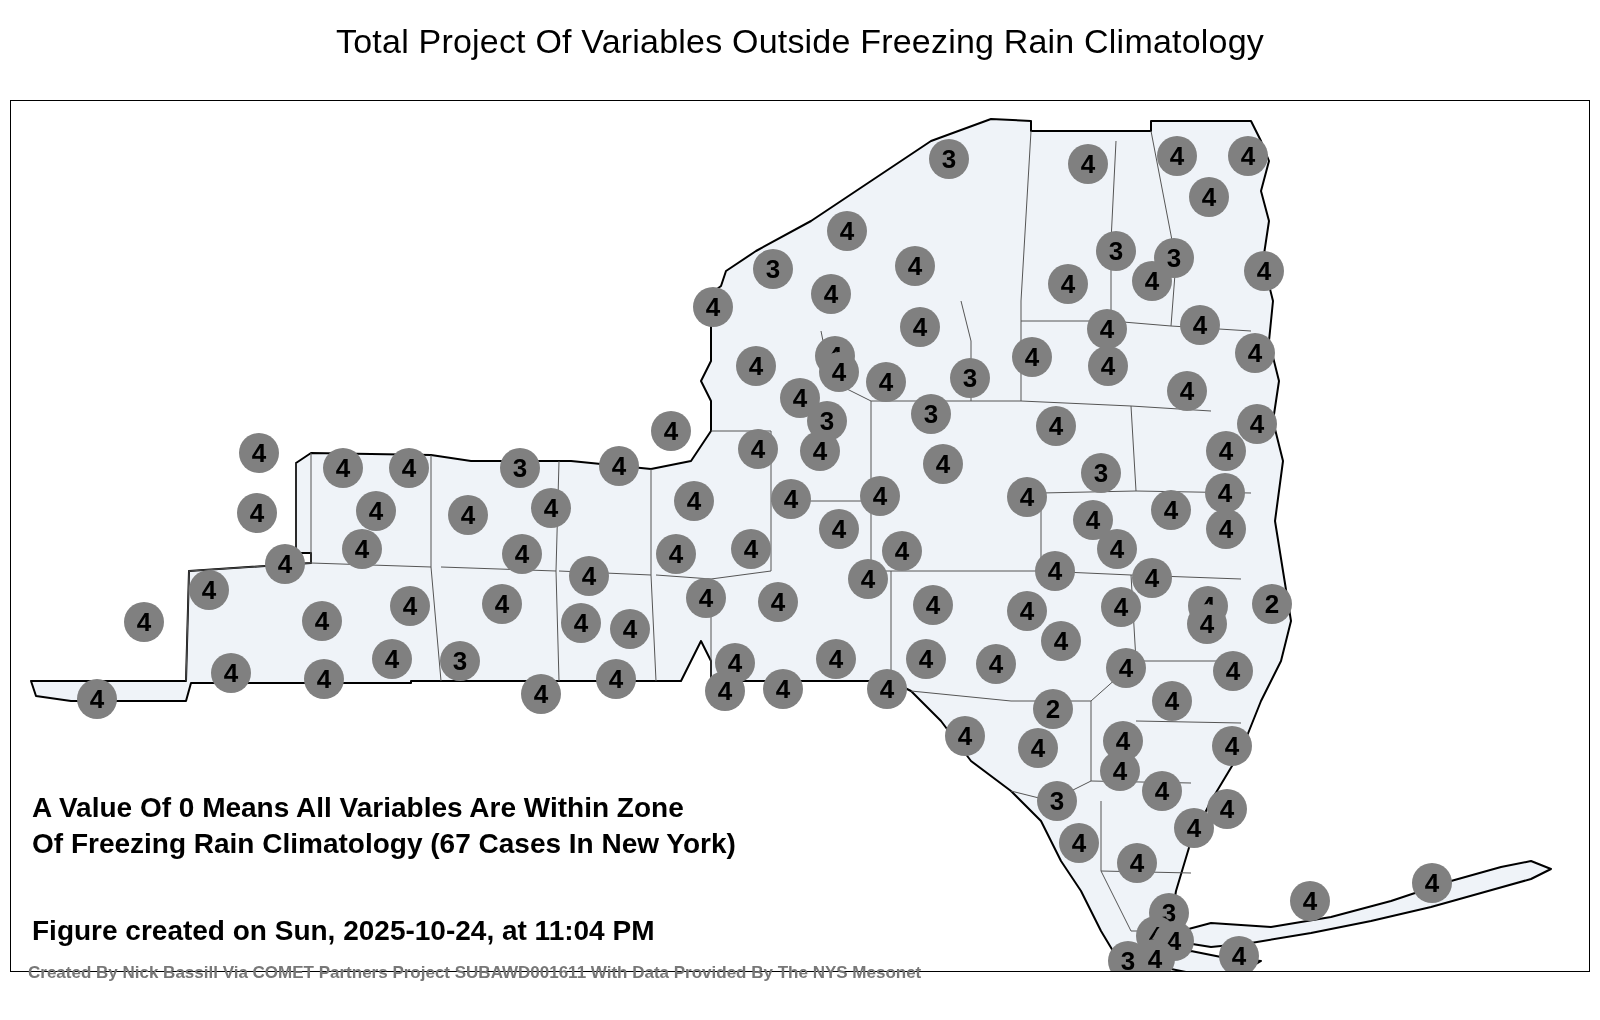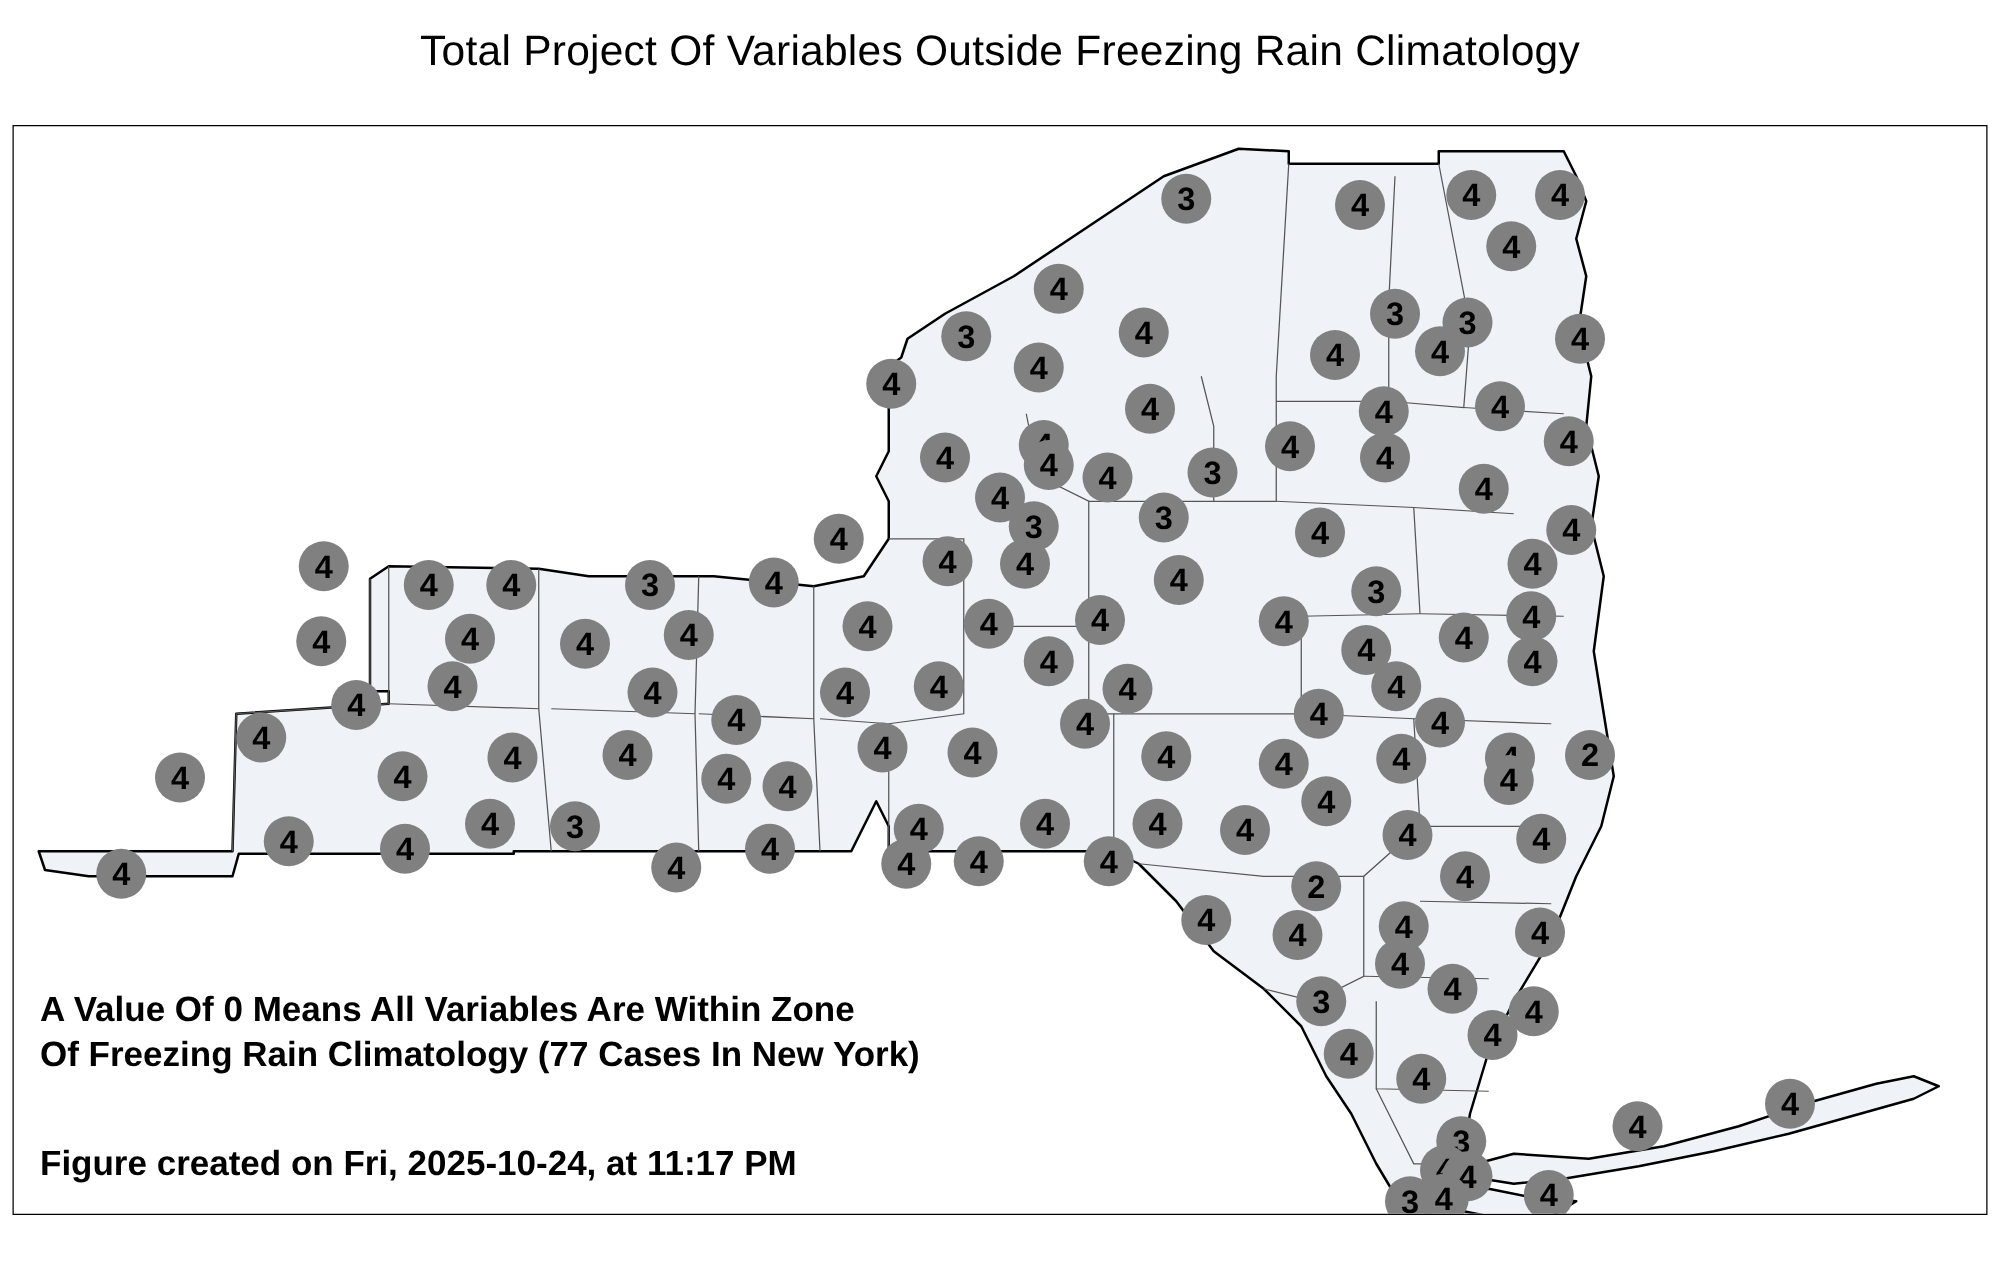--- a/index.html
+++ b/index.html
@@ -255,15 +255,16 @@
         <div class="station" style="left: 1163px; top: 840px; background: rgb(128, 128, 128);">4</div>
         <div class="station" style="left: 1299px; top: 800px; background: rgb(128, 128, 128);">4</div>
         <div class="station" style="left: 1421px; top: 782px; background: rgb(128, 128, 128);">4</div>
         <div class="station" style="left: 1117px; top: 860px; background: rgb(128, 128, 128);">3</div>
         <div class="station" style="left: 1144px; top: 858px; background: rgb(128, 128, 128);">4</div>
         <div class="station" style="left: 1228px; top: 855px; background: rgb(128, 128, 128);">4</div>
       </div>
   </div>
 
   <div id="annotation">A Value Of 0 Means All Variables Are Within Zone
-Of Freezing Rain Climatology (77 Cases In New York)</div>
-  <div id="created-line">Figure created on Fri, 2025-10-24, at 11:17 PM</div>
+Of Freezing Rain Climatology (67 Cases In New York)</div>
+  <div id="created-line">Figure created on Sun, 2025-10-24, at 11:04 PM</div>
+  <div id="credit">Created By Nick Bassill Via COMET Partners Project SUBAWD001611 With Data Provided By The NYS Mesonet</div>
 </div>
 
 </body></html>

